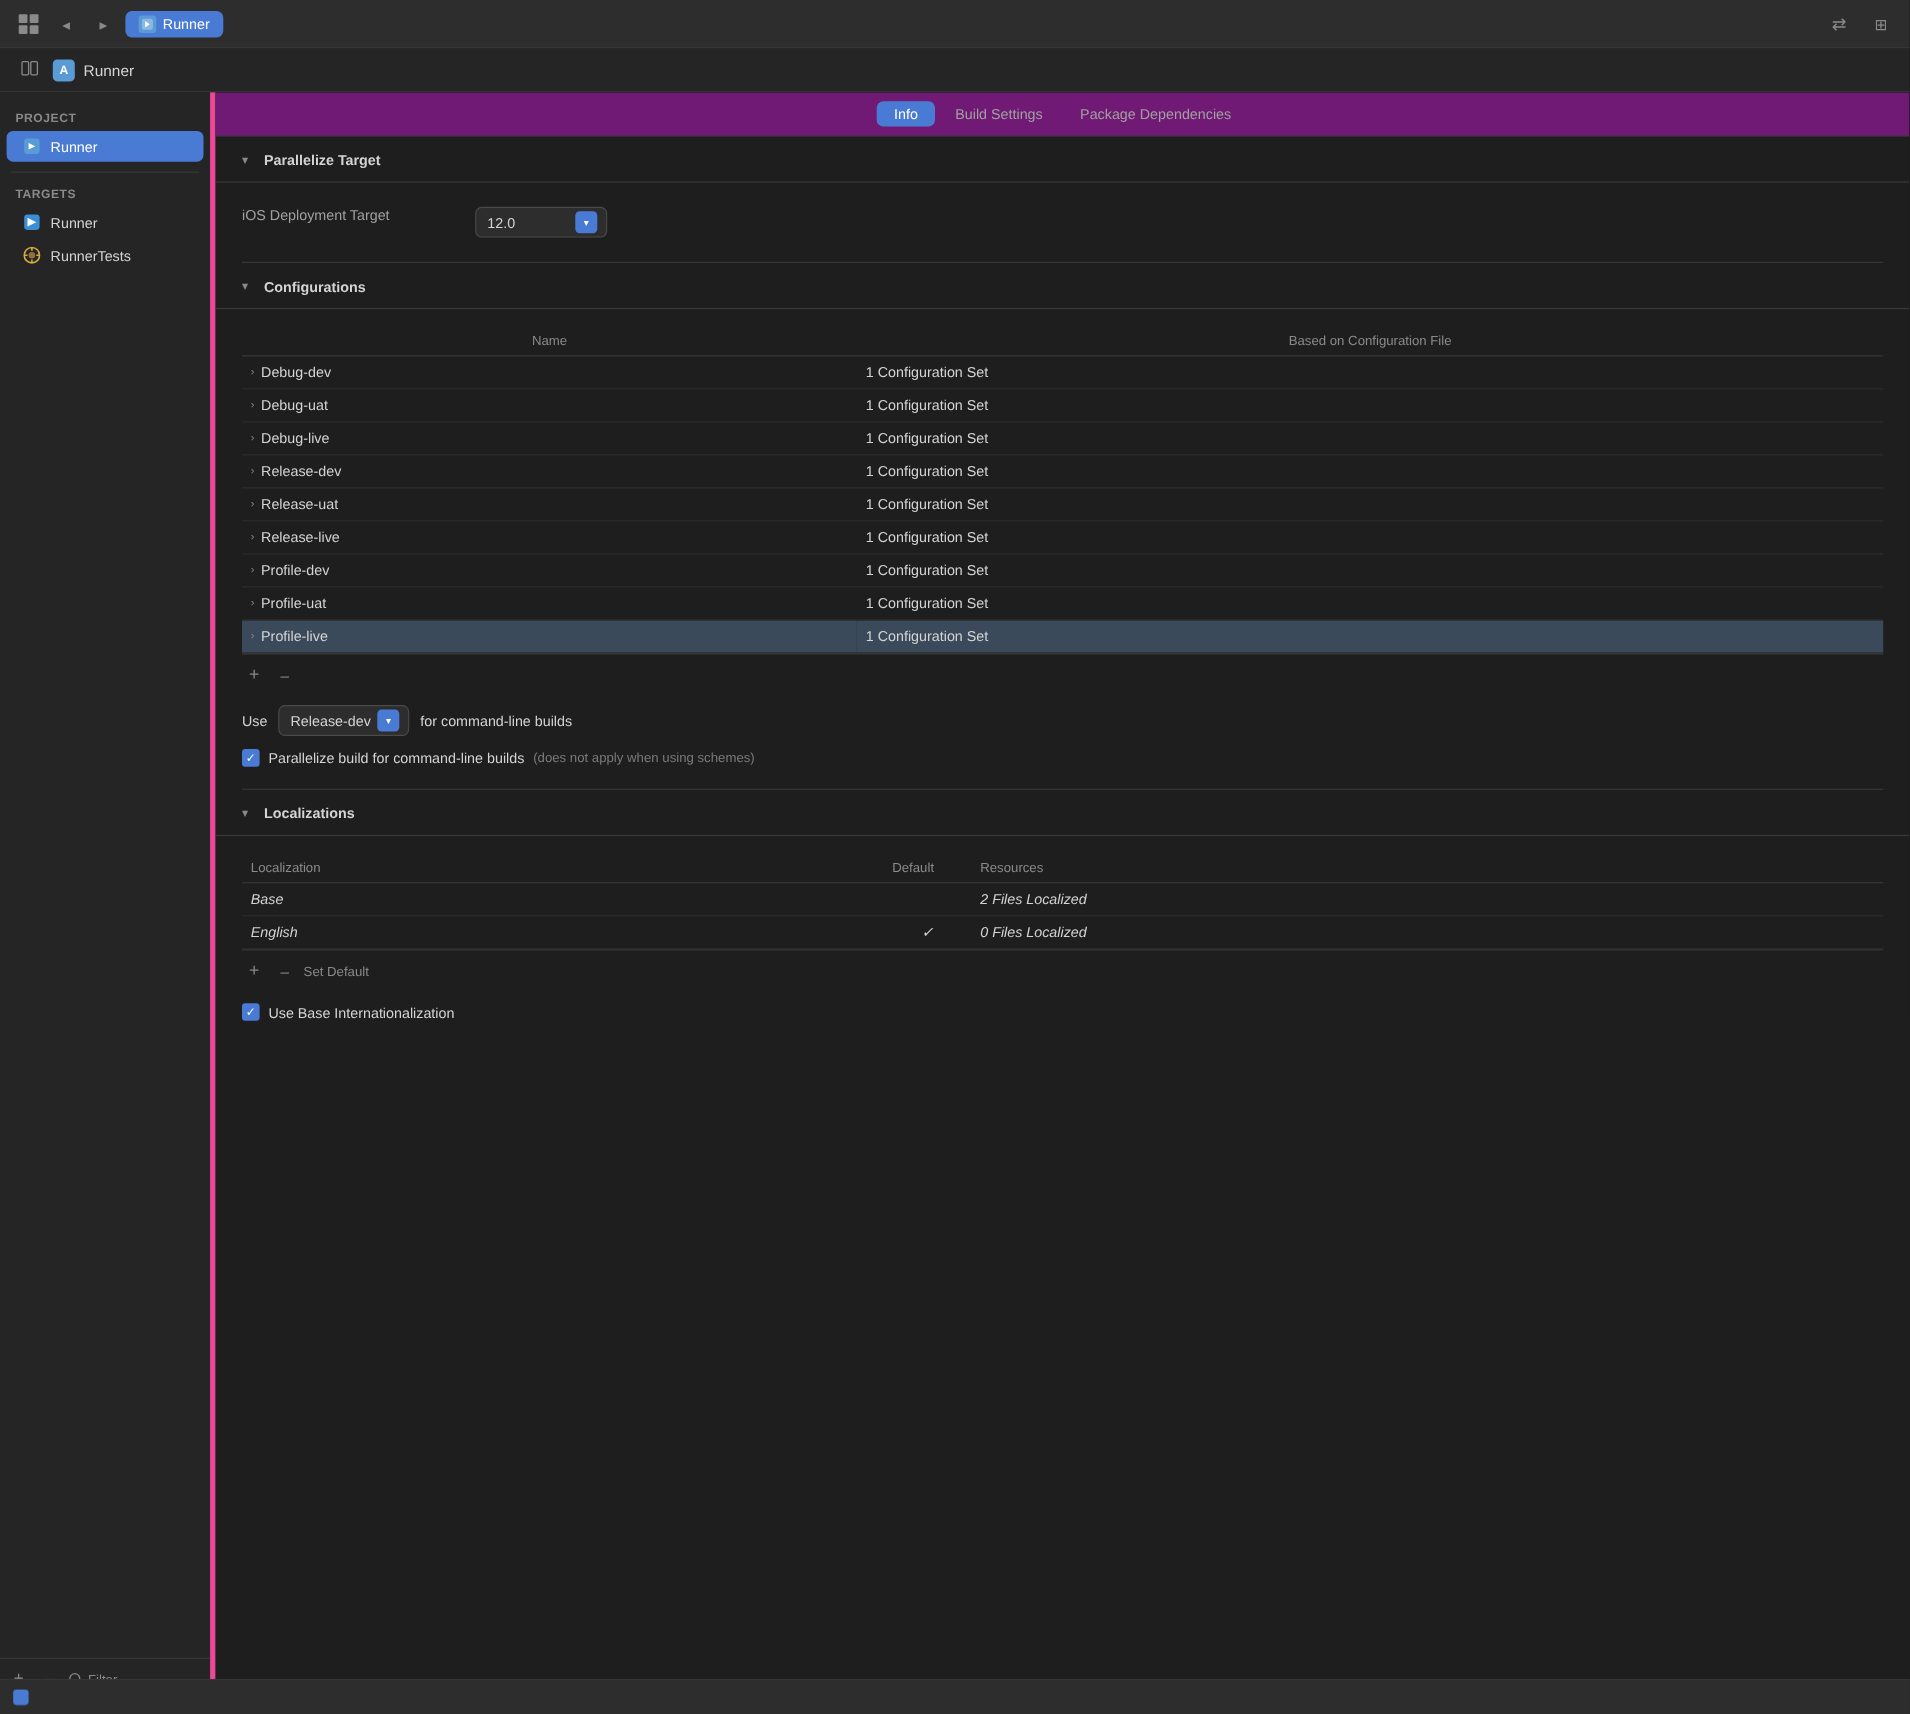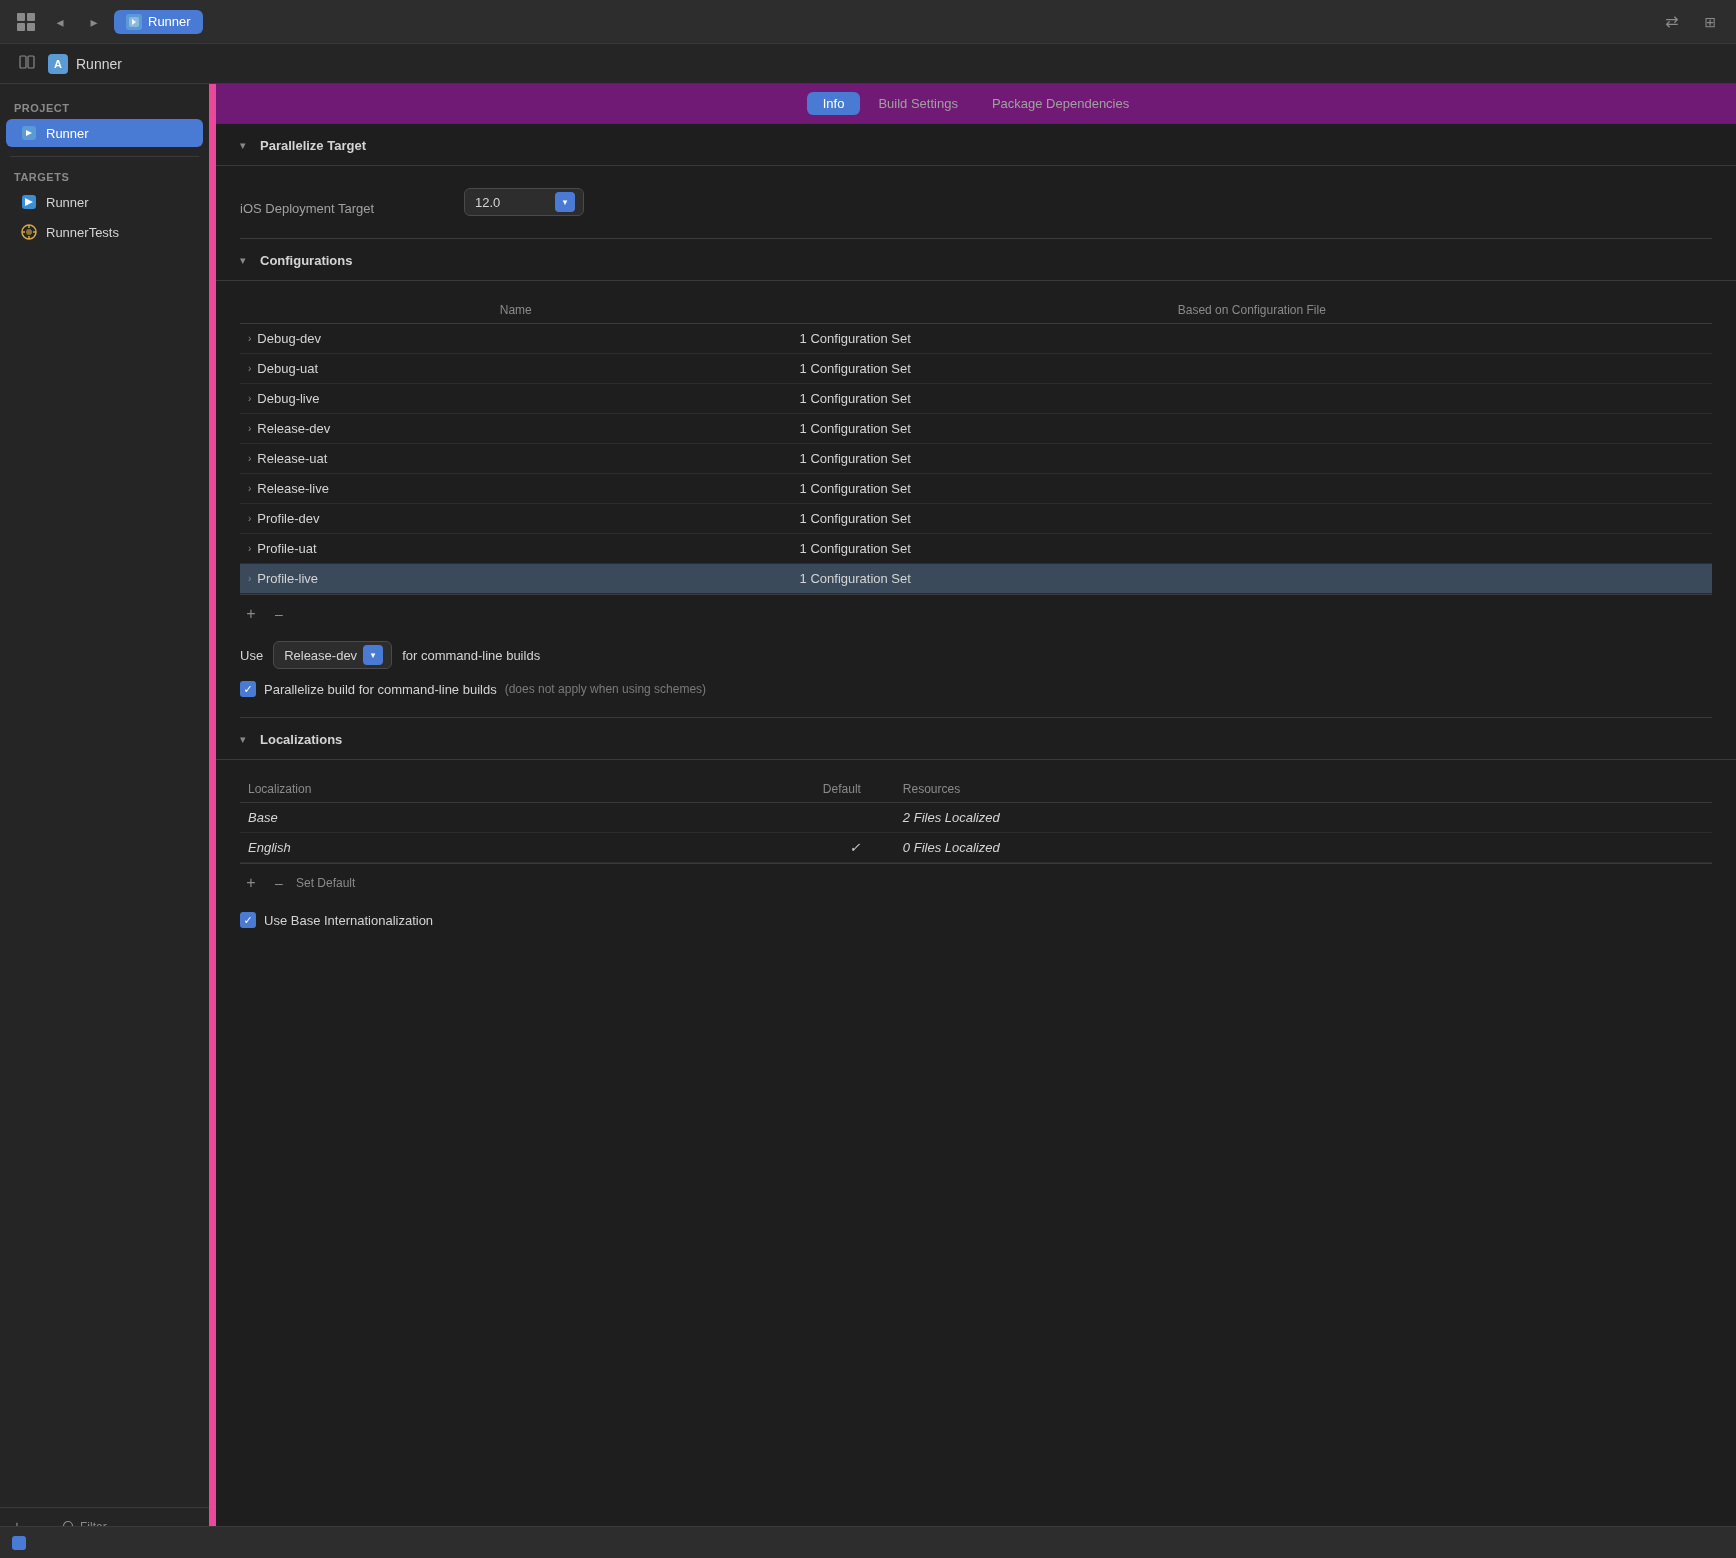--- a/index.html
+++ b/index.html
@@ -104,23 +104,23 @@
     }
 
     
     .main-layout {
       display: flex;
       height: calc(1558px - 84px);
     }
 
     
     .sidebar {
-      width: 216px;
+      width: 196px;
       background: #252525;
-      border-right: 7px solid #ec4899;
+      border-right: 5px solid #ec4899;
       display: flex;
       flex-direction: column;
       padding: 12px 0;
     }
     .sidebar-section-label {
       font-size: 11px;
       color: #8a8a8a;
       font-weight: 600;
       padding: 6px 14px 4px;
       letter-spacing: 0.5px;
@@ -238,22 +238,22 @@
       color: #d4d4d4;
     }
 
     .section-content {
       padding: 16px 24px;
     }
 
     
     .field-row {
       display: flex;
-      align-items: flex-end;
-      gap: 24px;
+      align-items: flex-start;
+      gap: 12px;
       padding: 6px 0;
     }
     .field-label {
       color: #a0a0a0;
       min-width: 200px;
     }
     .dropdown-select {
       background: #2d2d2d;
       border: 1px solid #4a4a4a;
       border-radius: 6px;

